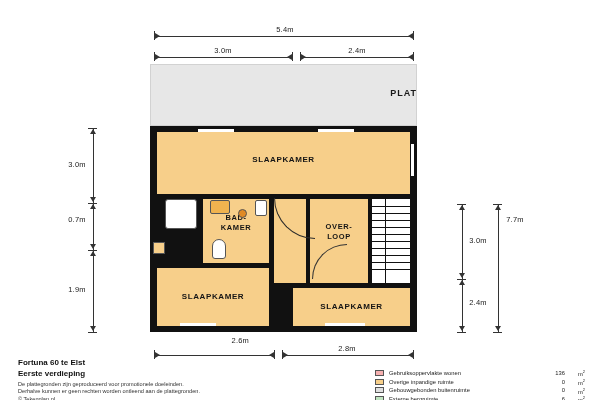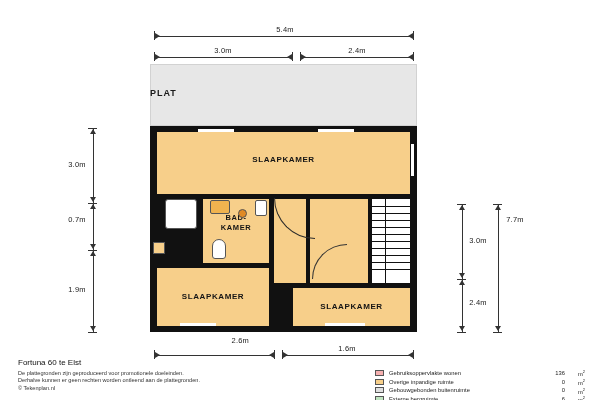--- a/index.html
+++ b/index.html
@@ -26,21 +26,21 @@
   .arrow-u{border-left:3px solid transparent;border-right:3px solid transparent;border-bottom:5px solid #333;}
   .arrow-d{border-left:3px solid transparent;border-right:3px solid transparent;border-top:5px solid #333;}
 
   
   .plan{position:absolute;left:150px;top:52px;width:267px;height:268px;}
   .plat{
     position:absolute;left:0;top:0;width:267px;height:62px;
     background:#e7e7e7;border:1px solid #d2d2d2;box-sizing:border-box;
   }
   .plat-label{
-    position:absolute;left:0;top:24px;width:267px;text-align:left;
+    position:absolute;left:0;top:24px;width:267px;text-align:right;
     font-size:9px;font-weight:bold;letter-spacing:1px;color:#1a1a1a;
   }
   .walls{
     position:absolute;left:0;top:62px;width:267px;height:206px;
     background:#111;box-sizing:border-box;
   }
   .room{position:absolute;background:#f7cf8a;box-sizing:border-box;}
   .room-label{
     position:absolute;width:100%;text-align:center;font-size:8px;font-weight:bold;
     letter-spacing:.6px;color:#151515;line-height:10px;
@@ -60,21 +60,21 @@
 
   
   .win{position:absolute;background:#ffffff;}
 
   
   .fix{position:absolute;border:1px solid #555;background:#ffffff;box-sizing:border-box;}
   .fix-round{border-radius:50%;}
 
   
   .footer{position:absolute;left:18px;top:345px;width:360px;}
-  .f-title{font-size:8px;font-weight:normal;color:#111;line-height:11px;}
+  .f-title{font-size:8px;font-weight:bold;color:#111;line-height:11px;}
   .f-sub{font-size:8px;font-weight:bold;color:#111;line-height:11px;}
   .f-text{font-size:5.6px;color:#333;line-height:7.4px;margin-top:2px;}
 
   .legend{position:absolute;left:375px;top:357px;width:210px;}
   .legend-row{display:flex;align-items:center;height:8.6px;}
   .sw{width:9px;height:6px;border:1px solid #555;box-sizing:border-box;margin-right:5px;flex:0 0 auto;}
   .lg-label{font-size:5.8px;color:#222;flex:1 1 auto;white-space:nowrap;}
   .lg-val{font-size:5.8px;color:#222;width:22px;text-align:right;}
   .lg-unit{font-size:5.8px;color:#222;width:16px;text-align:right;padding-left:4px;}
   .sup{font-size:4px;vertical-align:super;}
@@ -149,21 +149,21 @@
   <div class="tick-v" style="left:274px;top:338px;"></div>
   <div class="arrow arrow-r" style="left:155px;top:340px;"></div>
   <div class="arrow arrow-l" style="left:269px;top:340px;"></div>
   <div class="dim-label abs" style="left:179px;top:324px;width:70px;text-align:right;">2.6m</div>
 
   <div class="dim-line-h" style="left:282px;top:343px;width:131px;"></div>
   <div class="tick-v" style="left:282px;top:338px;"></div>
   <div class="tick-v" style="left:413px;top:338px;"></div>
   <div class="arrow arrow-r" style="left:283px;top:340px;"></div>
   <div class="arrow arrow-l" style="left:408px;top:340px;"></div>
-  <div class="dim-label abs" style="left:312px;top:332px;width:70px;">1.6m</div>
+  <div class="dim-label abs" style="left:312px;top:332px;width:70px;">2.8m</div>
 
   <div class="plan">
 
     <div class="plat"></div>
     <div class="plat-label">PLAT</div>
 
     <div class="walls">
 
       <div class="room" style="left:7px;top:6px;width:253px;height:62px;"></div>
       <div class="room-label" style="left:0;top:29px;width:267px;">SLAAPKAMER</div>
@@ -186,20 +186,21 @@
 
       <div class="room" style="left:7px;top:142px;width:112px;height:58px;"></div>
       <div class="room-label" style="left:7px;top:166px;width:112px;">SLAAPKAMER</div>
       <div class="win" style="left:30px;top:197px;width:36px;height:3px;"></div>
 
       <div class="room" style="left:143px;top:162px;width:117px;height:38px;"></div>
       <div class="room-label" style="left:143px;top:176px;width:117px;">SLAAPKAMER</div>
       <div class="win" style="left:175px;top:197px;width:40px;height:3px;"></div>
 
       <div class="room" style="left:160px;top:73px;width:58px;height:84px;"></div>
+      <div class="room-label" style="left:160px;top:96px;width:58px;font-size:7.5px;">OVER-<br>LOOP</div>
 
       <div class="room" style="left:124px;top:73px;width:32px;height:84px;"></div>
 
       <div class="door-arc" style="left:124px;top:72px;width:40px;height:40px;border-color:#2a2a2a;border-radius:0 0 0 100%;border-top:none;border-right:none;"></div>
       <div class="door-arc" style="left:162px;top:118px;width:34px;height:34px;border-radius:100% 0 0 0;border-bottom:none;border-right:none;"></div>
 
       <div class="white" style="left:222px;top:73px;width:38px;height:84px;">
         <div class="stair-step" style="left:0;top:7px;width:38px;"></div>
         <div class="stair-step" style="left:0;top:14px;width:38px;"></div>
         <div class="stair-step" style="left:0;top:21px;width:38px;"></div>
@@ -211,20 +212,21 @@
         <div class="stair-step" style="left:0;top:63px;width:38px;"></div>
         <div class="stair-step" style="left:0;top:70px;width:38px;"></div>
         <div class="stair-rail" style="left:13px;top:0;width:1px;height:84px;"></div>
       </div>
 
     </div>
   </div>
 
   <div class="footer">
     <div class="f-title">Fortuna 60 te Elst</div>
+    <div class="f-sub">Eerste verdieping</div>
     <div class="f-text">De plattegronden zijn geproduceerd voor promotionele doeleinden.</div>
     <div class="f-text" style="margin-top:0;">Derhalve kunnen er geen rechten worden ontleend aan de plattegronden.</div>
     <div class="f-text" style="margin-top:0;">© Tekenplan.nl</div>
   </div>
 
   <div class="legend">
     <div class="legend-row">
       <div class="sw" style="background:#f6b0b0;"></div>
       <div class="lg-label">Gebruiksoppervlakte wonen</div>
       <div class="lg-val">136</div>

